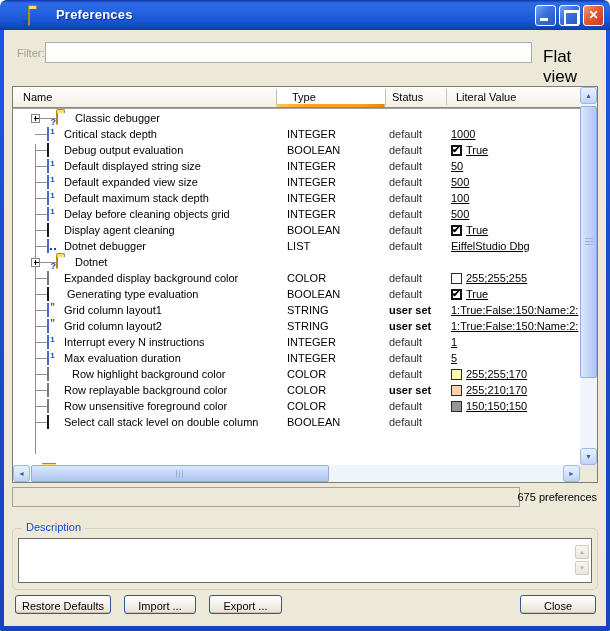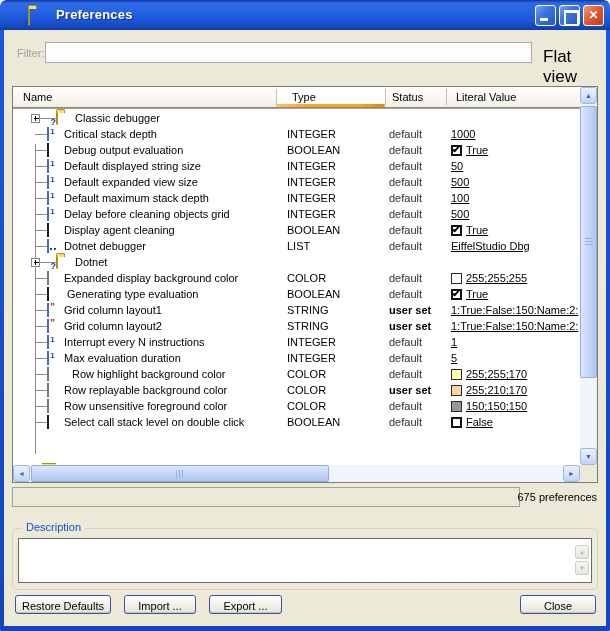--- a/index.html
+++ b/index.html
@@ -379,27 +379,23 @@
     <span class="cell status">default</span>
     <span class="cell literal">
       <span class="swatch" style="background: rgb(150, 150, 150);"></span>
       <span class="lit-text">150;150;150</span>
     </span>
   </div>
           <div class="row">
     <div class="connector"></div>
 
     <div class="row-icon" style="left: 34px;"><span class="ic ic-boolean"></span></div>
-    <span class="cell name" style="left: 51px;">Select call stack level on double click</span>
+    <span class="cell name" style="left: 51px;">Select call stack level on double column</span>
     <span class="cell type">BOOLEAN</span>
     <span class="cell status">default</span>
-    <span class="cell literal">
-      <span class="chk"></span>
-      <span class="lit-text">False</span>
-    </span>
   </div>
         </div>
     </div>
 
     <div class="vscroll">
       <div class="sb-btn up">▲</div>
       <div class="vthumb"></div>
       <div class="sb-btn down">▼</div>
     </div>
     <div class="hscroll">

